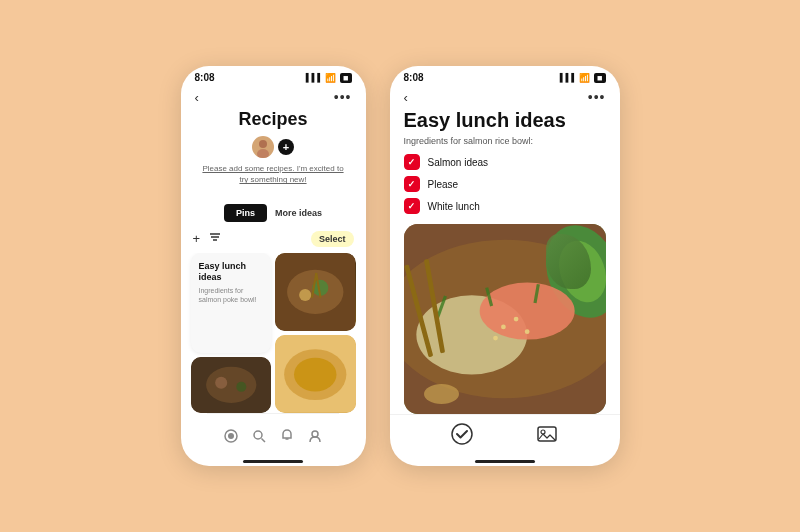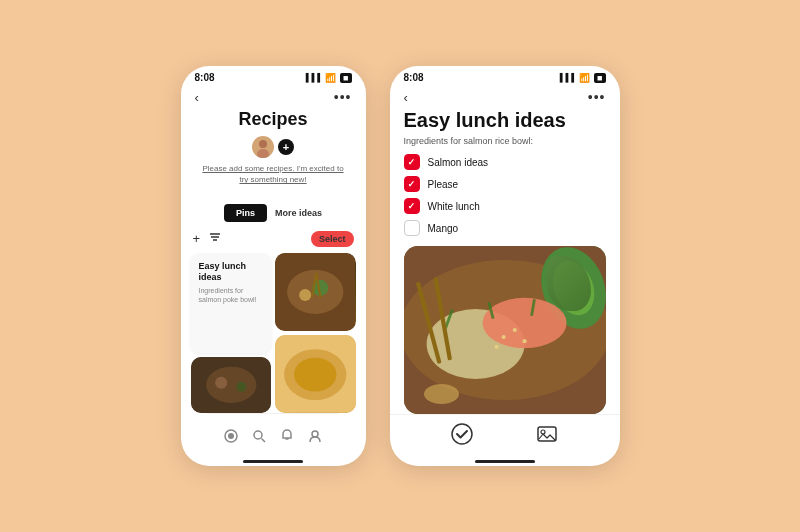--- a/index.html
+++ b/index.html
@@ -149,21 +149,21 @@
       padding: 0 12px;
       margin-bottom: 6px;
     }
 
     .toolbar-left { display: flex; gap: 8px; align-items: center; }
     .toolbar-icon { font-size: 13px; color: #333; }
     .select-btn {
       font-size: 9px;
       font-weight: 600;
       color: #333;
-      background: #ef4444;
+      background: #fef9c3;
       border-radius: 12px;
       padding: 3px 8px;
     }
 
     
     .pins-grid {
       display: flex;
       gap: 4px;
       padding: 0 10px;
       flex: 1;
@@ -541,24 +541,20 @@
       </div>
 
       <div class="check-item">
         <div class="checkbox checked">
           <span class="check-mark">✓</span>
         </div>
         <span class="check-label">White lunch</span>
       </div>
 
 
-      <div class="check-item">
-        <div class="checkbox"></div>
-        <span class="check-label">Mango</span>
-      </div>
     </div>
 
     <div class="bowl-img">
       <svg width="100%" height="100%" viewBox="0 0 202 120" preserveAspectRatio="xMidYMid slice">
         <rect width="202" height="120" fill="#7B5030"></rect>
         <ellipse cx="101" cy="60" rx="75" ry="50" fill="#8B5E2E" opacity="0.9"></ellipse>
 
         <ellipse cx="150" cy="30" rx="22" ry="30" fill="#4a8a3a" transform="rotate(-20, 150, 30)"></ellipse>
         <ellipse cx="150" cy="30" rx="14" ry="20" fill="#6ab040" opacity="0.8" transform="rotate(-20, 150, 30)"></ellipse>
 

